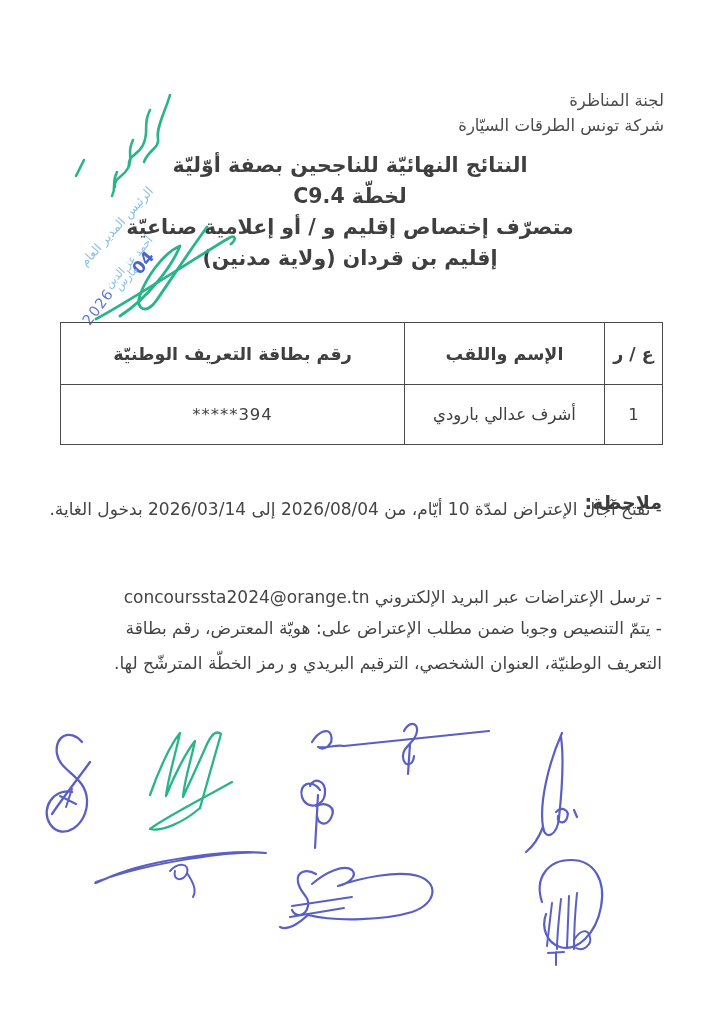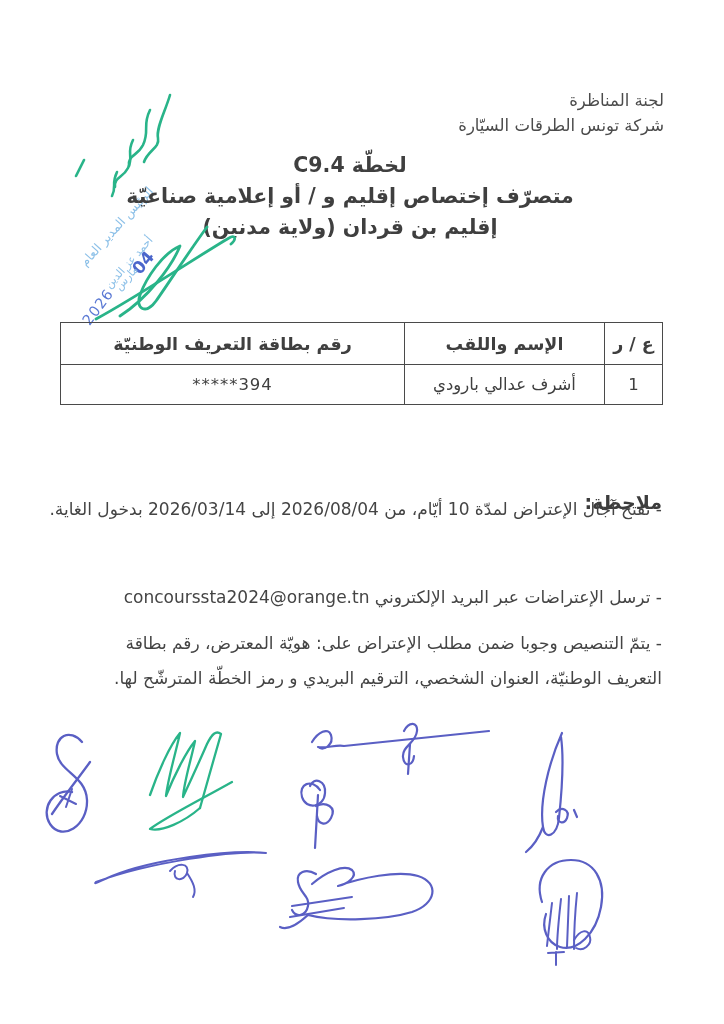--- a/index.html
+++ b/index.html
@@ -11,36 +11,36 @@
   
   .hdr{top:88px;right:60px;text-align:right;font-size:16.5px;line-height:25px;color:#4b4b4b;direction:rtl;}
   
   .title{top:150px;left:90px;width:520px;text-align:center;direction:rtl;color:#3f3f3f;}
   .title div{font-weight:700;font-size:20.5px;line-height:31px;}
   
   table.res{
     position:absolute;top:322px;left:60px;width:602px;border-collapse:collapse;
     direction:rtl;table-layout:fixed;color:#3f3f3f;
   }
-  table.res td,table.res th{border:1.6px solid #4a4a4a;padding:0 6px;overflow:hidden;}
+  table.res td,table.res th{border:1.6px solid #4a4a4a;padding:10px 6px;overflow:hidden;}
   table.res th{font-size:17.5px;font-weight:700;height:41px;}
   table.res td{font-size:16.5px;height:39px;}
   .col-rank{width:58px;}
   .col-name{width:200px;}
   .col-id{width:344px;}
   .cell-name{text-align:center;padding-right:8px;}
   .cell-id{direction:ltr;text-align:center;letter-spacing:1px;}
   .cell-rank{text-align:center;}
   
   .note-h{top:451px;right:62px;font-weight:700;font-size:19px;direction:rtl;color:#3c3c3c;margin-top:40px;}
   .note{right:62px;width:578px;direction:rtl;text-align:right;font-size:17px;line-height:35px;color:#444;}
   .hang{padding-right:42px;text-indent:-42px;}
   .n1{top:492px;}
   .n2{top:580px;}
-  .n3{top:626px;}
+  .n3{top:611px;}
   
   .stampline{transform-origin:left bottom;white-space:nowrap;color:#8cc0e8;direction:rtl;}
   .st-role{left:88px;top:254px;transform:rotate(-48deg);font-size:12.5px;letter-spacing:1px;}
   .st-name{left:112px;top:278px;transform:rotate(-48deg);font-size:11px;letter-spacing:1px;}
   .st-day{left:143px;top:258px;transform:rotate(-50deg);font-size:17px;font-weight:700;color:#4b66cb;}
   .st-month{left:122px;top:280px;transform:rotate(-48deg);font-size:11px;}
   .st-year{left:92px;top:312px;transform:rotate(-53deg);font-size:14.5px;color:#5b79d4;letter-spacing:1px;}
   svg.ink{position:absolute;left:0;top:0;pointer-events:none;}
   svg.ink path{fill:none;stroke-linecap:round;stroke-linejoin:round;}
   .g{stroke:#29b489;}
@@ -54,20 +54,21 @@
   <div>شركة تونس الطرقات السيّارة</div>
 </div>
 
 <div class="abs stampline st-role">الرئيس المدير العام</div>
 <div class="abs stampline st-name">أحمد عز الدين</div>
 <div class="abs stampline st-day">04</div>
 <div class="abs stampline st-month">مارس</div>
 <div class="abs stampline st-year">2026</div>
 
 <div class="abs title">
+  <div>النتائج النهائيّة للناجحين بصفة أوّليّة</div>
   <div>لخطّة C9.4</div>
   <div>متصرّف إختصاص إقليم و / أو إعلامية صناعيّة</div>
   <div>إقليم بن قردان (ولاية مدنين)</div>
 </div>
 
 <table class="res">
   <colgroup>
       <col class="col-rank">
       <col class="col-name">
       <col class="col-id">

